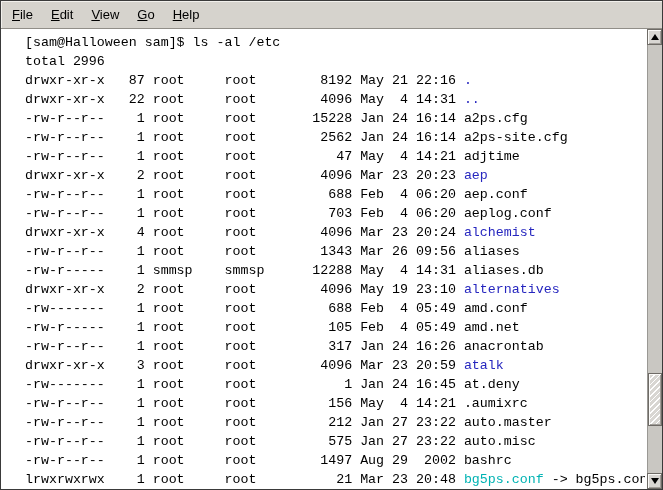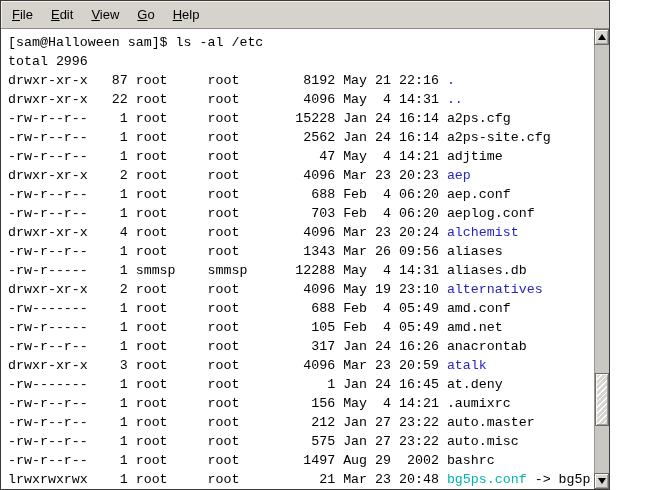--- a/index.html
+++ b/index.html
@@ -1,17 +1,17 @@
 <!DOCTYPE html>
 <html style="--menubar-bg: #d6d3cd; --terminal-bg: #ffffff; --terminal-fg: #000000; --directory: #2626bf; --symlink: #00b3b3;"><head>
 <meta charset="utf-8">
 <style>
   html,body { margin:0; padding:0; background:#ffffff; }
   .window {
-    width:610px; height:490px; box-sizing:border-box;
+    width:663px; height:490px; box-sizing:border-box;
     border:1px solid #3a3a3a;
     display:flex; flex-direction:column;
     background:#ffffff;
     font-family:"Liberation Sans", sans-serif;
   }
   .menubar {
     flex:0 0 28px; height:28px; box-sizing:border-box;
     background:var(--menubar-bg,#d6d3cd);
     border-bottom:1px solid #918e88;
     box-shadow: inset 1px 1px 0 #f2f0ec;
@@ -22,21 +22,21 @@
   }
   .menu-item { padding:3px 9px; white-space:nowrap; }
   .menu-item u { text-decoration:underline; }
   .content { flex:1; display:flex; min-height:0; }
   .term {
     flex:1; overflow:hidden;
     background:var(--terminal-bg,#ffffff);
     color:var(--terminal-fg,#000000);
     font-family:"Liberation Mono","DejaVu Sans Mono",monospace;
     font-size:13.3px; line-height:19px;
-    padding:4px 0 0 7px;
+    padding:4px 0 0 24px;
     white-space:pre;
   }
   .line { height:19px; }
   .k-dir  { color:var(--directory,#2626bf); }
   .k-link { color:var(--symlink,#00b3b3); }
   .k-file { color:var(--terminal-fg,#000000); }
   .scrollbar {
     flex:0 0 17px; width:17px; box-sizing:border-box;
     display:flex; flex-direction:column;
     background:#ffffff;

